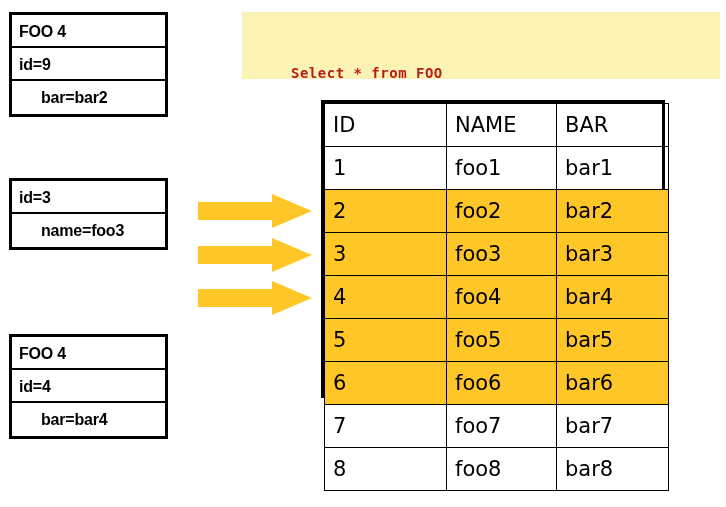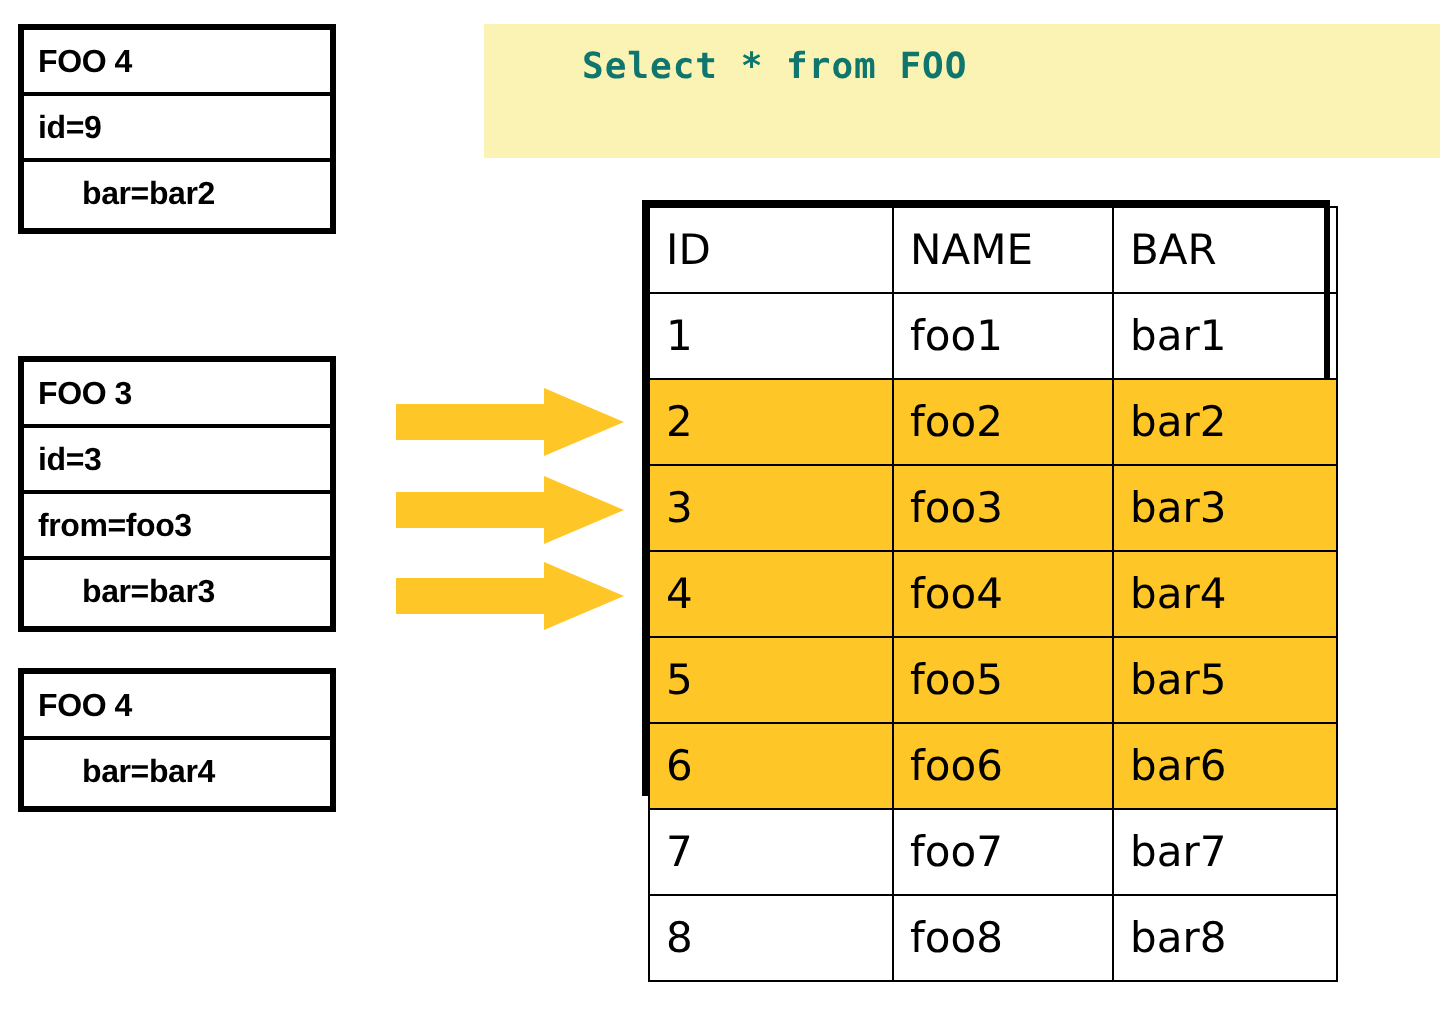--- a/index.html
+++ b/index.html
@@ -54,26 +54,27 @@
     left: 242px;
     top: 12px;
     width: 478px;
     height: 67px;
     background: #FAF3B4;
     box-sizing: border-box;
     padding: 9px 0 0 42px;
   }
   #sql-box .sql-line {
     font-family: "DejaVu Sans Mono", "Liberation Mono", monospace;
-    font-size: 18px;
+    font-size: 14px;
     font-weight: bold;
-    color: #0f766e;
+    color: #b91c1c;
     line-height: 25px;
     white-space: pre;
     letter-spacing: 0.5px;
+    margin-top: 40px;
   }
   #sql-box .sql-line.line2 {
     padding-left: 0px;
   }
   #sql-box .sql-line.line1 {
     padding-left: 7px;
   }
 
   
   .flow-arrow {
@@ -130,28 +131,27 @@
 </head>
 <body>
 
 <div class="obj-card" id="obj-card-foo2">
   <div class="row title">FOO 4</div>
   <div class="row">id=9</div>
   <div class="row">bar=bar2</div>
 </div>
 
 <div class="obj-card" id="obj-card-foo3">
-  <div class="row title">FOO 3</div>
   <div class="row">id=3</div>
-  <div class="row">from=foo3</div>
-  <div class="row">bar=bar3</div>
+  <div class="row">name=foo3</div>
 </div>
 
 <div class="obj-card" id="obj-card-foo4">
   <div class="row title">FOO 4</div>
+  <div class="row">id=4</div>
   <div class="row">bar=bar4</div>
 </div>
 
 <div id="sql-box">
   <div class="sql-line line1">Select * from FOO</div>
 </div>
 
 <svg class="flow-arrow" id="flow-arrow-1" viewBox="0 0 114 34">
   <polygon points="0,8 74,8 74,0 114,17 74,34 74,26 0,26" fill="#FFC627"></polygon>
 </svg>

